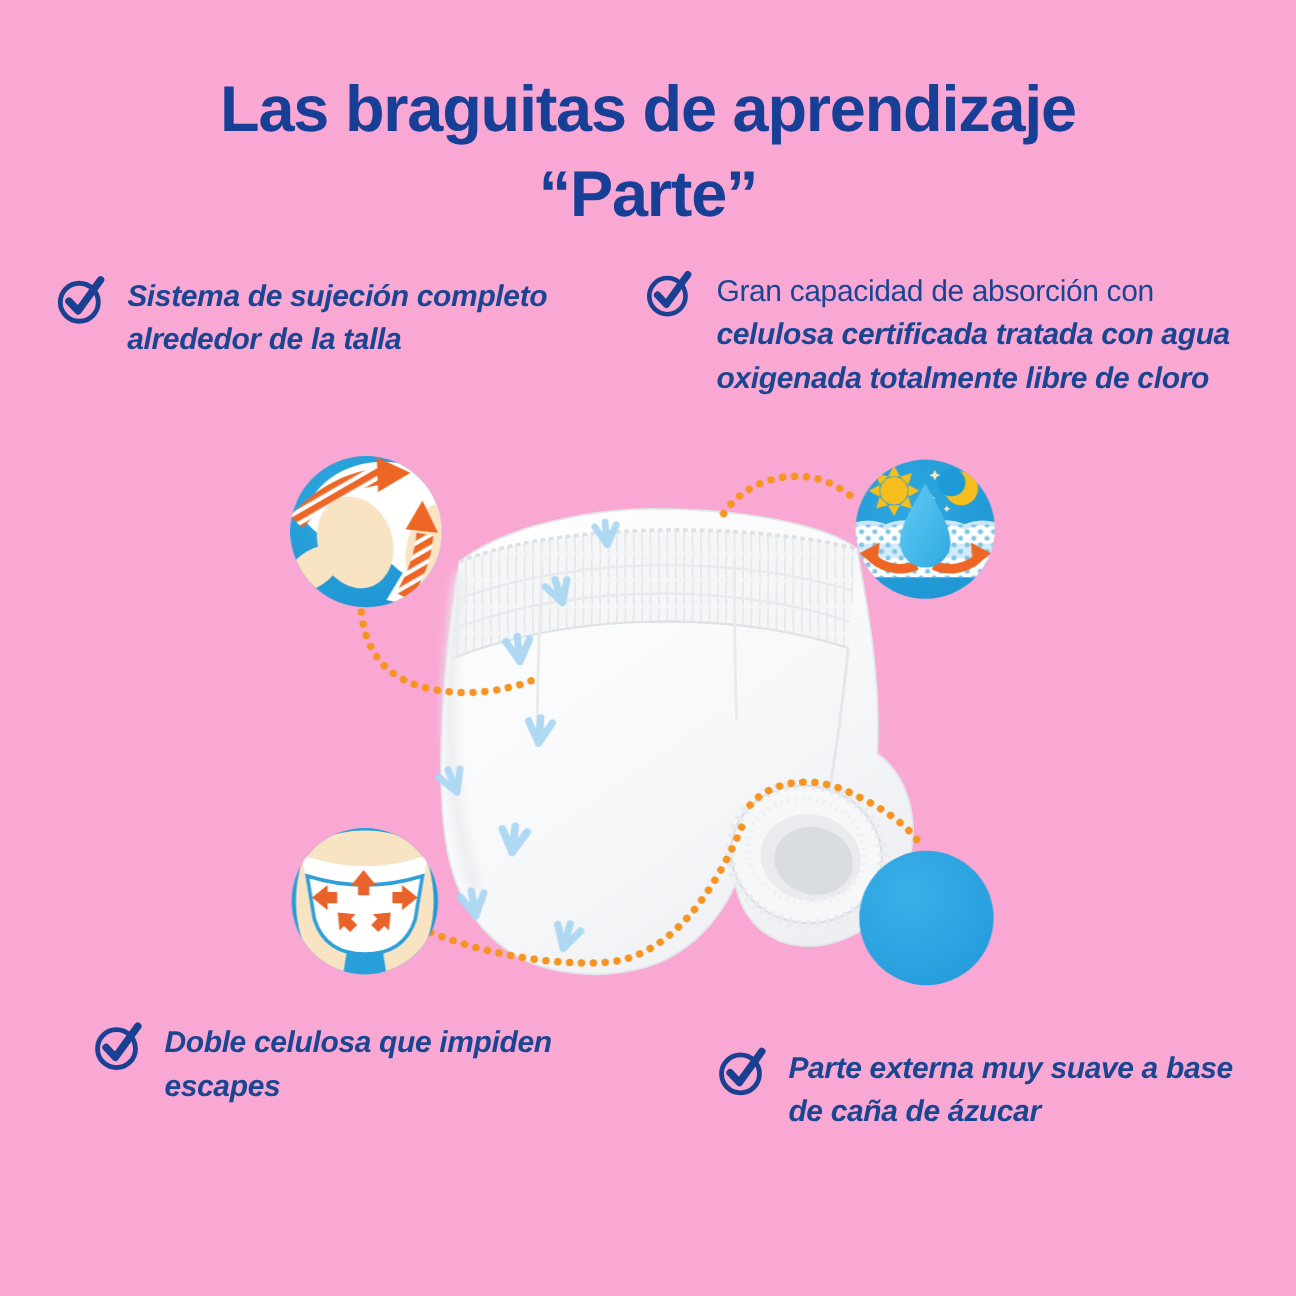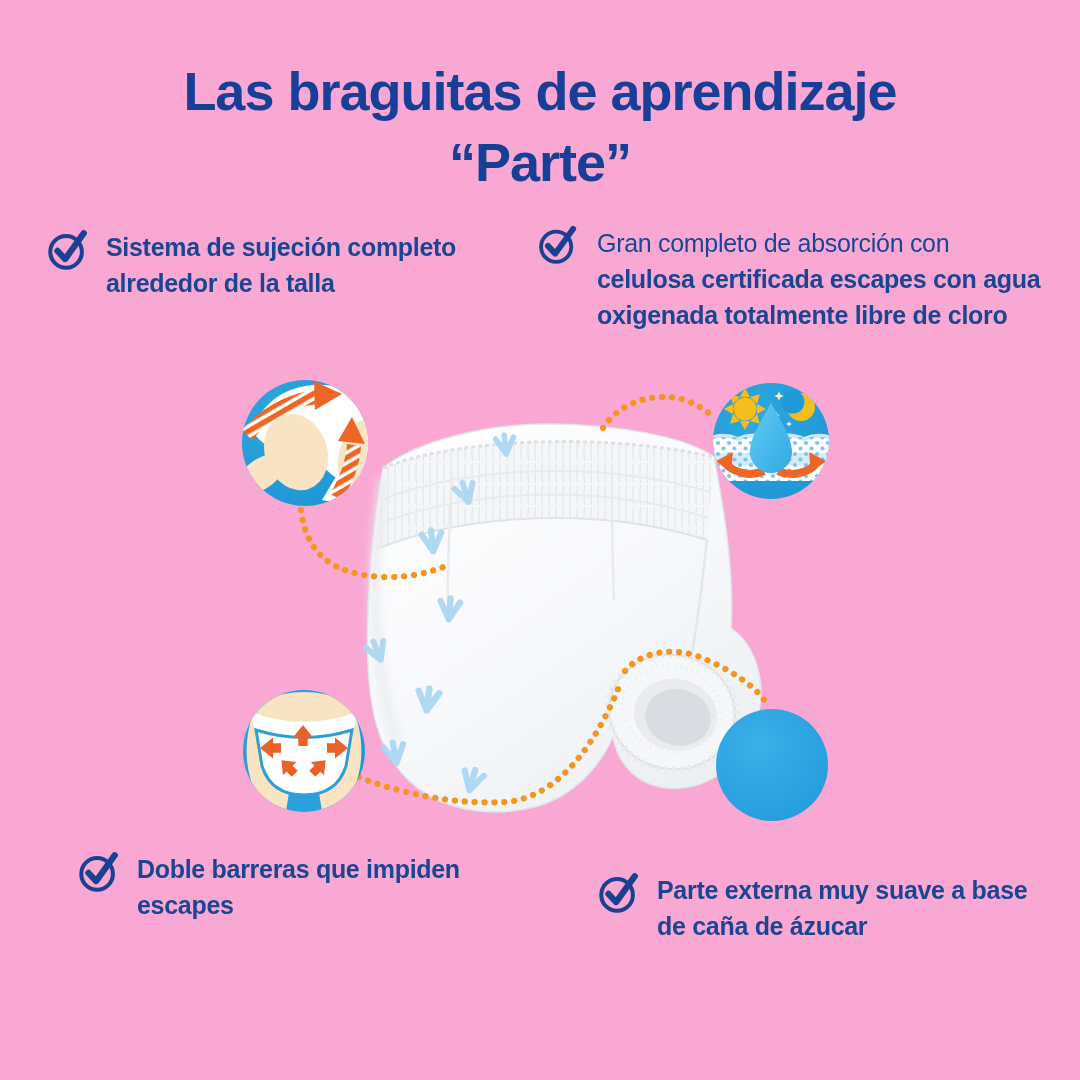--- a/index.html
+++ b/index.html
@@ -8,21 +8,21 @@
     font-family:"Liberation Sans","DejaVu Sans",sans-serif;
   }
   .scene{position:absolute;left:0;top:0;width:1080px;height:1080px;}
   .title{
     position:absolute;left:0;right:0;top:56px;text-align:center;
     color:var(--title_blue,#173F96);font-weight:800;font-size:54px;line-height:1.32;
     letter-spacing:-1px;margin:0;
   }
   .feature{position:absolute;display:flex;gap:15px;color:var(--text_blue,#1A4591);}
   .feature p{margin:0;font-size:25px;line-height:1.43;letter-spacing:-0.3px;}
-  .feature .bold{font-weight:700;}
+  .feature .bold{font-weight:700;font-style:italic;}
   .feature .reg{font-weight:400;}
   .fcheck{flex:0 0 auto;width:46px;height:46px;margin-top:-4px;}
   .f-tl{left:45px;top:230px;width:452px;}
   .f-tr{left:536px;top:226px;width:512px;}
   .f-bl{left:76px;top:852px;width:436px;}
   .f-br{left:596px;top:873px;width:460px;}
 </style>
 </head>
 <body>
 
@@ -249,32 +249,32 @@
     <p><span class="bold">Sistema de sujeción completo alrededor de la talla</span></p>
   </div>
 
   <div class="feature f-tr">
     <div class="fcheck">
       <svg viewBox="0 0 48 48" width="44" height="44">
           <circle cx="22" cy="27" r="16.5" fill="none" stroke="#1A4191" stroke-width="4.2"></circle>
           <path d="M13,26 L21,34.5 L40.5,7.5" fill="none" stroke="#1A4191" stroke-width="6.5" stroke-linecap="round" stroke-linejoin="round"></path>
         </svg>
     </div>
-    <p><span class="reg">Gran completo de absorción con</span>
-    <span class="bold">celulosa certificada escapes con agua oxigenada totalmente libre de cloro</span></p>
+    <p><span class="reg">Gran capacidad de absorción con</span>
+    <span class="bold">celulosa certificada tratada con agua oxigenada totalmente libre de cloro</span></p>
   </div>
 
   <div class="feature f-bl">
     <div class="fcheck">
       <svg viewBox="0 0 48 48" width="46" height="46">
           <circle cx="22" cy="27" r="16.5" fill="none" stroke="#1A4191" stroke-width="4.2"></circle>
           <path d="M13,26 L21,34.5 L40.5,7.5" fill="none" stroke="#1A4191" stroke-width="6.5" stroke-linecap="round" stroke-linejoin="round"></path>
         </svg>
     </div>
-    <p><span class="bold">Doble barreras que impiden escapes</span></p>
+    <p><span class="bold">Doble celulosa que impiden escapes</span></p>
   </div>
 
   <div class="feature f-br">
     <div class="fcheck">
       <svg viewBox="0 0 48 48" width="46" height="46">
           <circle cx="22" cy="27" r="16.5" fill="none" stroke="#1A4191" stroke-width="4.2"></circle>
           <path d="M13,26 L21,34.5 L40.5,7.5" fill="none" stroke="#1A4191" stroke-width="6.5" stroke-linecap="round" stroke-linejoin="round"></path>
         </svg>
     </div>
     <p><span class="bold">Parte externa muy suave a base de caña de ázucar</span></p>

